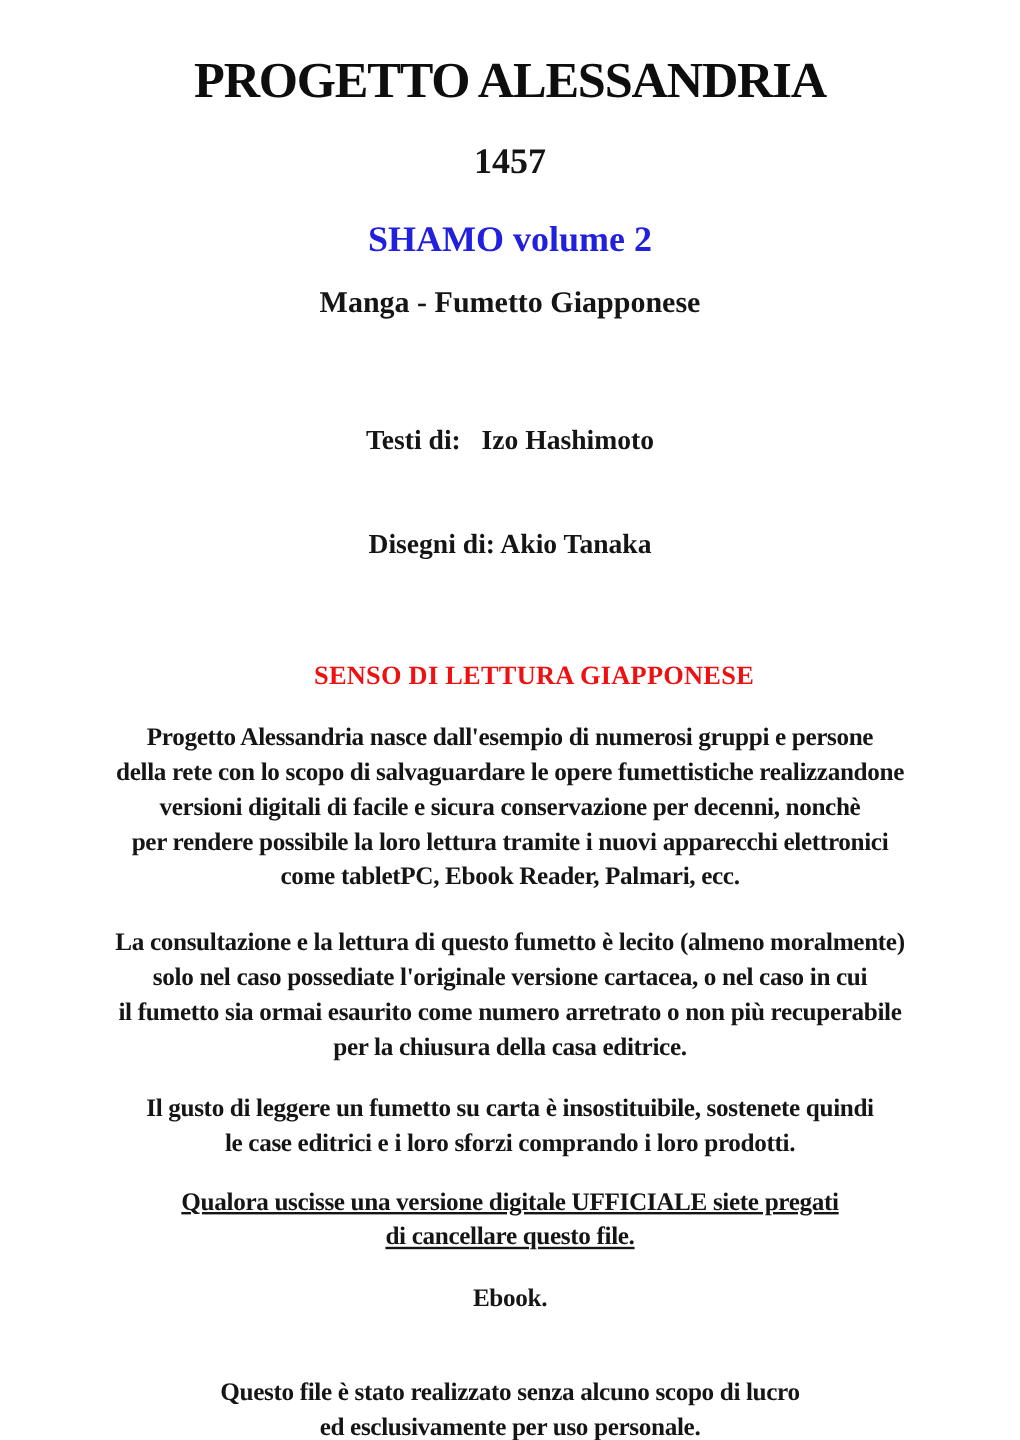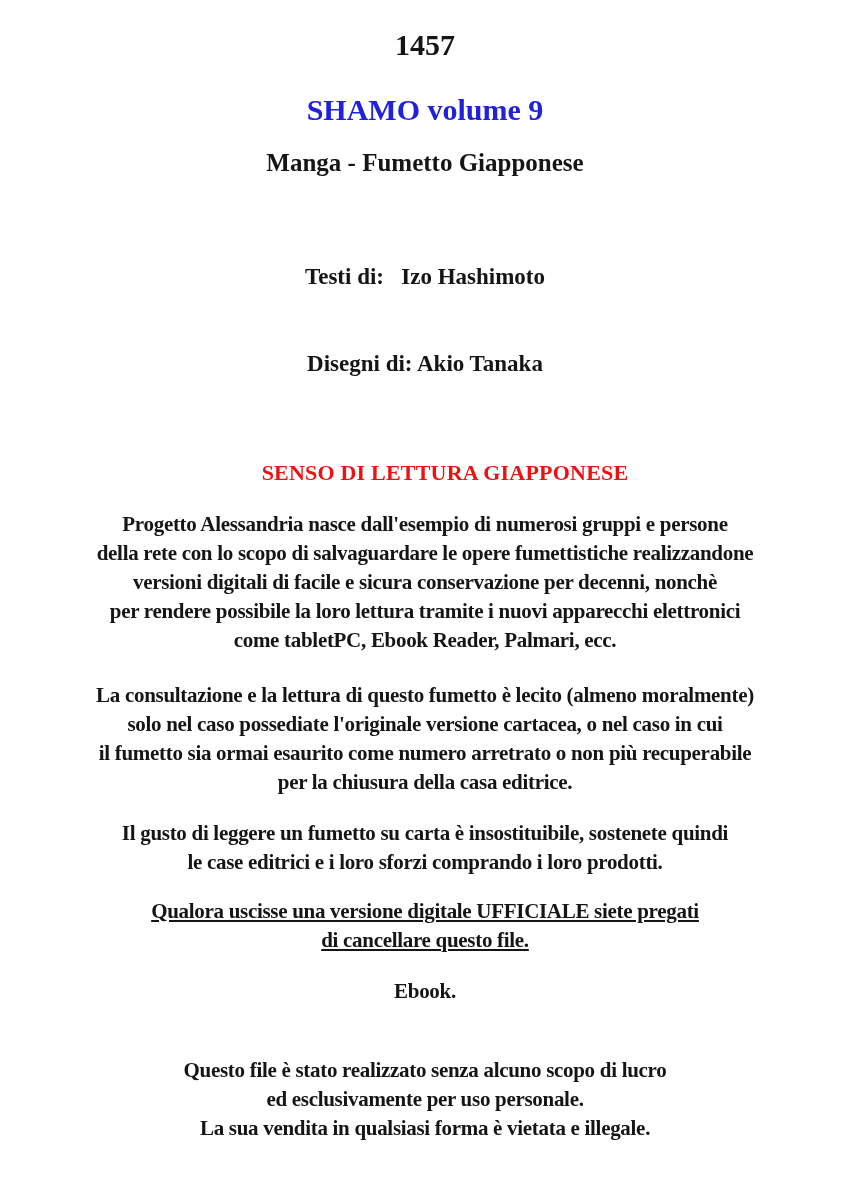--- a/index.html
+++ b/index.html
@@ -64,24 +64,25 @@
   .para3 { margin-top: 22px; }
   .para4 { margin-top: 20px; text-decoration: underline; }
   .thanks { margin-top: 22px; }
   .disclaimer { margin-top: 50px; }
 </style>
 </head>
 <body>
 
 <div class="page">
 
+  <div class="title">PROGETTO ALESSANDRIA</div>
 
   <div class="number">1457</div>
 
-  <div class="volume">SHAMO volume 9</div>
+  <div class="volume">SHAMO volume 2</div>
 
   <div class="subtitle">Manga - Fumetto Giapponese</div>
 
   <div class="credits">
     <div>Testi di:   Izo Hashimoto</div>
     <div>Disegni di: Akio Tanaka</div>
   </div>
 
   <div class="reading">SENSO DI LETTURA GIAPPONESE</div>
 

